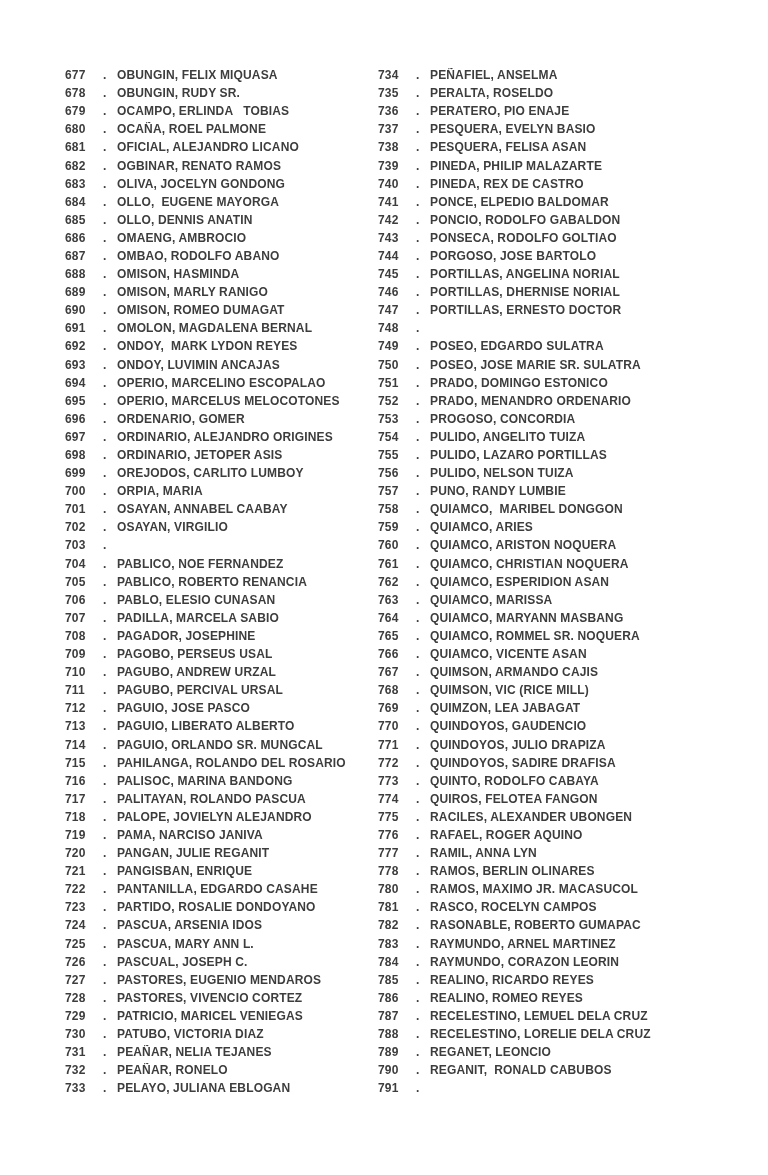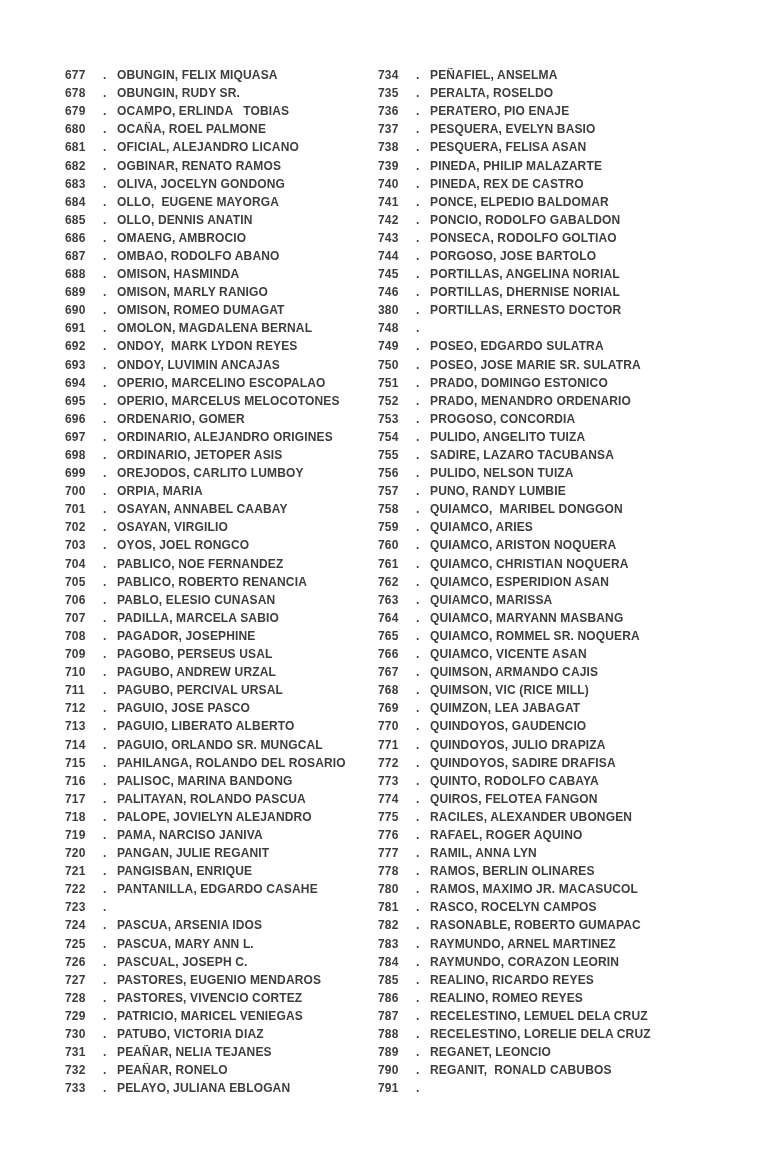--- a/index.html
+++ b/index.html
@@ -207,21 +207,20 @@
 
   <div class="row">
     <span class="num">702</span>
     <span class="dot">.</span>
     <span class="name">OSAYAN, VIRGILIO</span>
   </div>
 
   <div class="row">
     <span class="num">703</span>
     <span class="dot">.</span>
-    <span class="name">OYOS, JOEL RONGCO</span>
   </div>
 
   <div class="row">
     <span class="num">704</span>
     <span class="dot">.</span>
     <span class="name">PABLICO, NOE FERNANDEZ</span>
   </div>
 
   <div class="row">
     <span class="num">705</span>
@@ -327,20 +326,21 @@
 
   <div class="row">
     <span class="num">722</span>
     <span class="dot">.</span>
     <span class="name">PANTANILLA, EDGARDO CASAHE</span>
   </div>
 
   <div class="row">
     <span class="num">723</span>
     <span class="dot">.</span>
+    <span class="name">PARTIDO, ROSALIE DONDOYANO</span>
   </div>
 
   <div class="row">
     <span class="num">724</span>
     <span class="dot">.</span>
     <span class="name">PASCUA, ARSENIA IDOS</span>
   </div>
 
   <div class="row">
     <span class="num">725</span>
@@ -469,21 +469,21 @@
     <span class="name">PORTILLAS, ANGELINA NORIAL</span>
   </div>
 
   <div class="row">
     <span class="num">746</span>
     <span class="dot">.</span>
     <span class="name">PORTILLAS, DHERNISE NORIAL</span>
   </div>
 
   <div class="row">
-    <span class="num">380</span>
+    <span class="num">747</span>
     <span class="dot">.</span>
     <span class="name">PORTILLAS, ERNESTO DOCTOR</span>
   </div>
 
   <div class="row">
     <span class="num">748</span>
     <span class="dot">.</span>
   </div>
 
   <div class="row">
@@ -518,21 +518,21 @@
 
   <div class="row">
     <span class="num">754</span>
     <span class="dot">.</span>
     <span class="name">PULIDO, ANGELITO TUIZA</span>
   </div>
 
   <div class="row">
     <span class="num">755</span>
     <span class="dot">.</span>
-    <span class="name">SADIRE, LAZARO TACUBANSA</span>
+    <span class="name">PULIDO, LAZARO PORTILLAS</span>
   </div>
 
   <div class="row">
     <span class="num">756</span>
     <span class="dot">.</span>
     <span class="name">PULIDO, NELSON TUIZA</span>
   </div>
 
   <div class="row">
     <span class="num">757</span>

